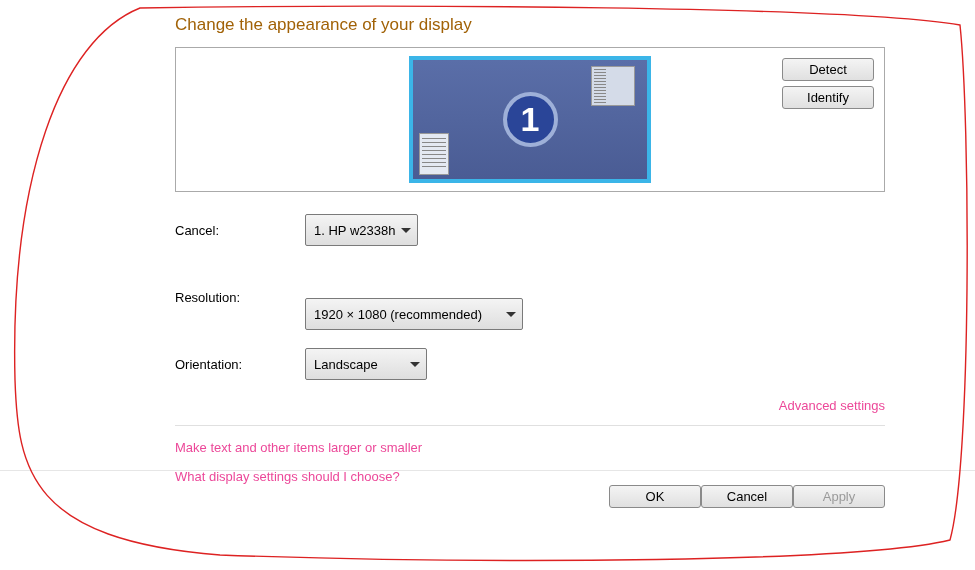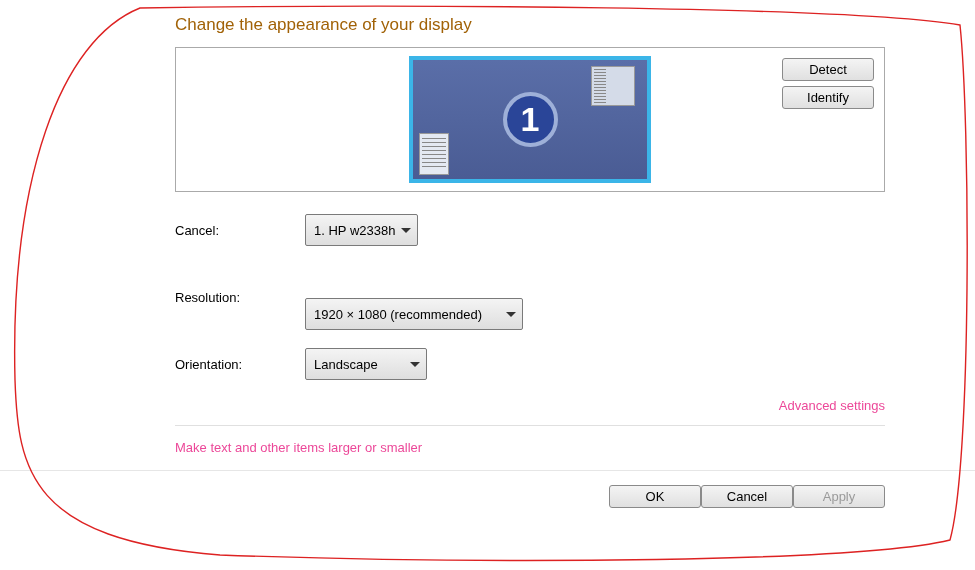--- a/index.html
+++ b/index.html
@@ -206,20 +206,21 @@
       <span class="row-label">Orientation:</span>
       <span class="combo orientation">Landscape</span>
     </div>
 
     <div class="adv-row">
       <a class="link">Advanced settings</a>
     </div>
     <hr class="sep">
     <div class="help-links">
       <a class="link">Make text and other items larger or smaller</a>
+      <a class="link">What display settings should I choose?</a>
     </div>
   </div>
 </div>
 
 <div class="footer">
   <button class="win-btn">OK</button>
   <button class="win-btn">Cancel</button>
   <button class="win-btn" disabled="">Apply</button>
 </div>
 

